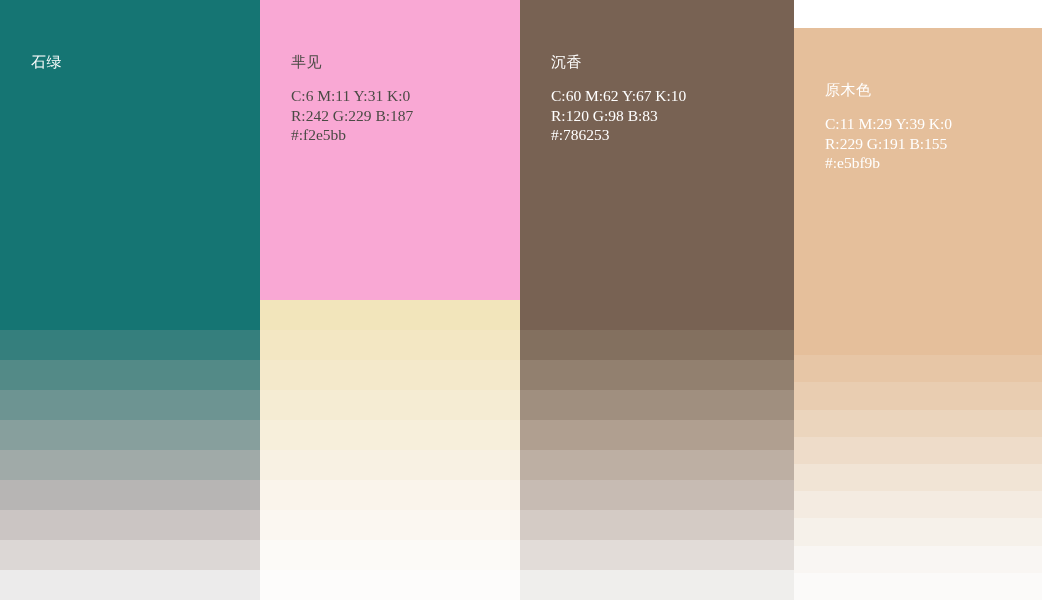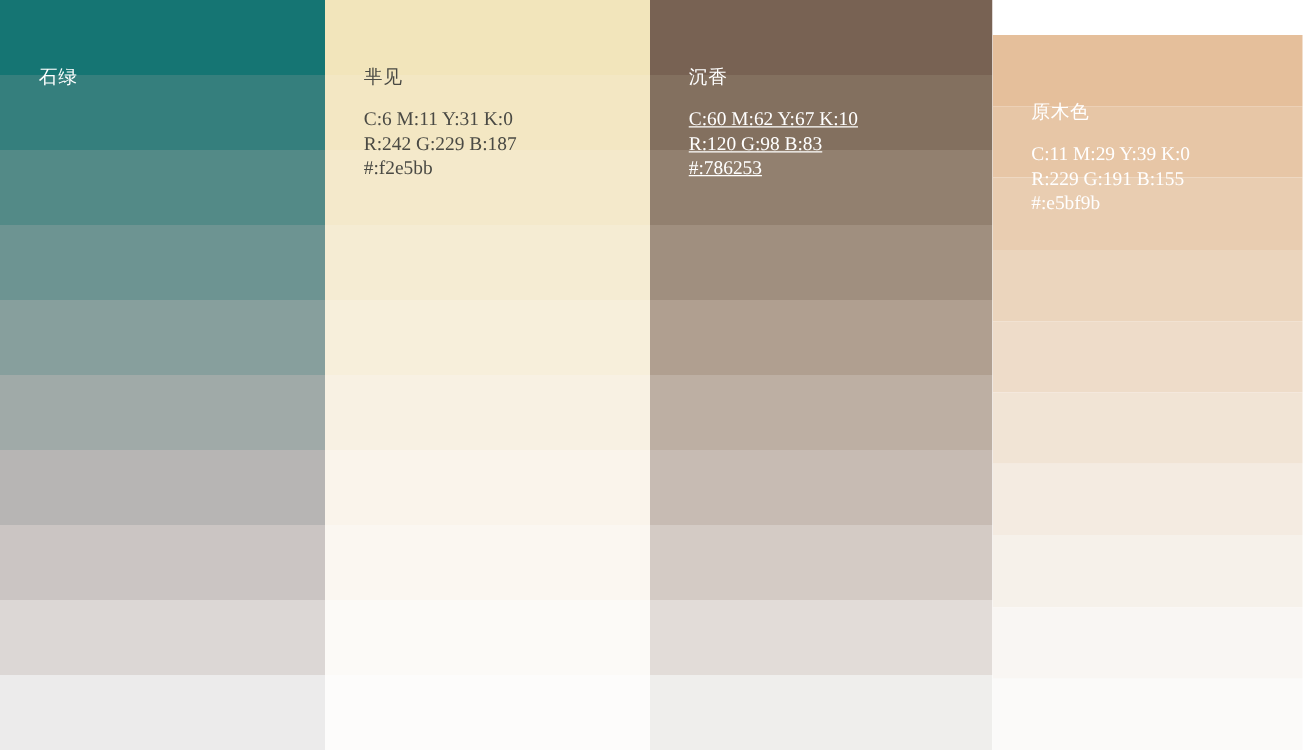--- a/index.html
+++ b/index.html
@@ -19,20 +19,21 @@
     width: 1042px;
     height: 600px;
     display: flex;
     flex-direction: row;
     align-items: stretch;
   }
 
   .swatch-column {
     position: relative;
     display: flex;
+    flex-direction: column;
     flex: 0 0 auto;
     overflow: hidden;
   }
 
   .swatch-main {
     position: relative;
     flex: 0 0 auto;
     height: 300px;
     box-sizing: border-box;
   }
@@ -92,21 +93,21 @@
         <div class="tint-band" style="background: rgb(109, 148, 146);"></div>
         <div class="tint-band" style="background: rgb(135, 159, 157);"></div>
         <div class="tint-band" style="background: rgb(160, 170, 168);"></div>
         <div class="tint-band" style="background: rgb(183, 181, 180);"></div>
         <div class="tint-band" style="background: rgb(203, 197, 195);"></div>
         <div class="tint-band" style="background: rgb(220, 215, 213);"></div>
         <div class="tint-band" style="background: rgb(236, 235, 235);"></div>
       </div>
     </div>
     <div class="swatch-column" style="width: 260px;">
-      <div class="swatch-main" style="background: #fdba74;">
+      <div class="swatch-main" style="background: #f9a8d4;">
         <div class="swatch-info">
           <div class="swatch-name" style="color: rgb(74, 74, 68);">芈见</div>
           <div class="swatch-values" style="color: rgb(74, 74, 68);">
             <span class="val-line">C:6 M:11 Y:31 K:0</span>
             <span class="val-line">R:242 G:229 B:187</span>
             <span class="val-line">#:f2e5bb</span>
           </div>
         </div>
       </div>
       <div class="tint-stack">
@@ -119,21 +120,21 @@
         <div class="tint-band" style="background: rgb(250, 244, 235);"></div>
         <div class="tint-band" style="background: rgb(251, 247, 241);"></div>
         <div class="tint-band" style="background: rgb(252, 250, 247);"></div>
         <div class="tint-band" style="background: rgb(253, 252, 251);"></div>
       </div>
     </div>
     <div class="swatch-column" style="width: 274px;">
       <div class="swatch-main" style="background: rgb(120, 98, 83);">
         <div class="swatch-info">
           <div class="swatch-name" style="color: rgb(255, 255, 255);">沉香</div>
-          <div class="swatch-values" style="color: rgb(255, 255, 255); text-decoration: underline;">
+          <div class="swatch-values" style="color: rgb(255, 255, 255);">
             <span class="val-line">C:60 M:62 Y:67 K:10</span>
             <span class="val-line">R:120 G:98 B:83</span>
             <span class="val-line">#:786253</span>
           </div>
         </div>
       </div>
       <div class="tint-stack">
         <div class="tint-band" style="background: rgb(120, 98, 83);"></div>
         <div class="tint-band" style="background: rgb(131, 112, 95);"></div>
         <div class="tint-band" style="background: rgb(146, 128, 111);"></div>

